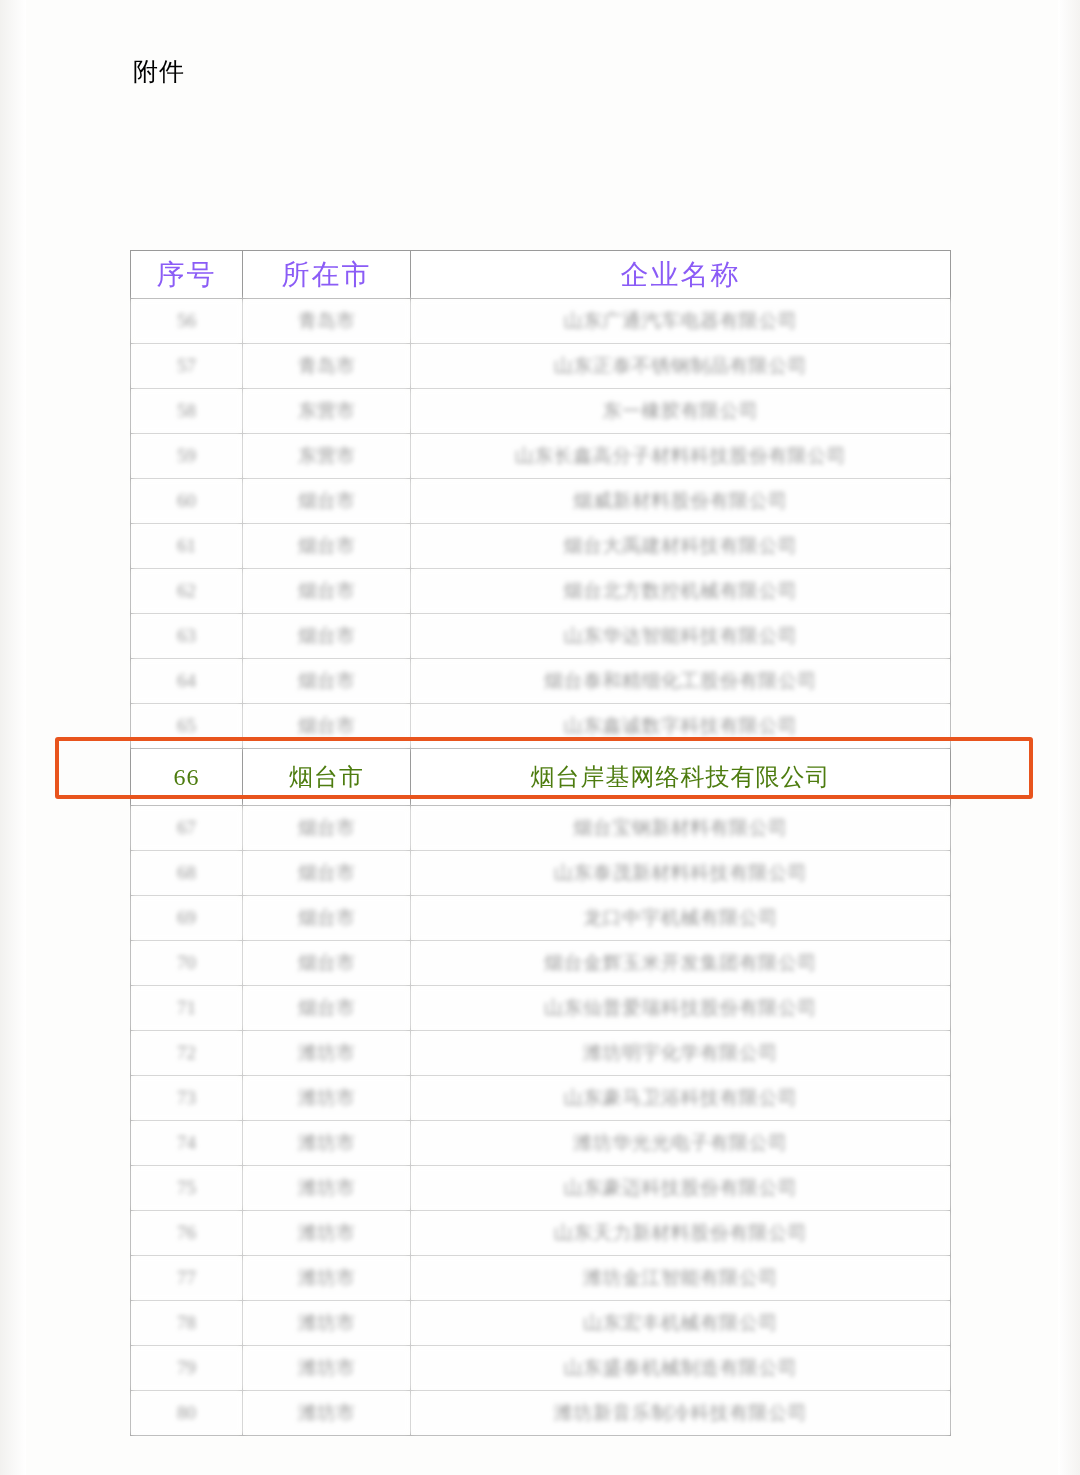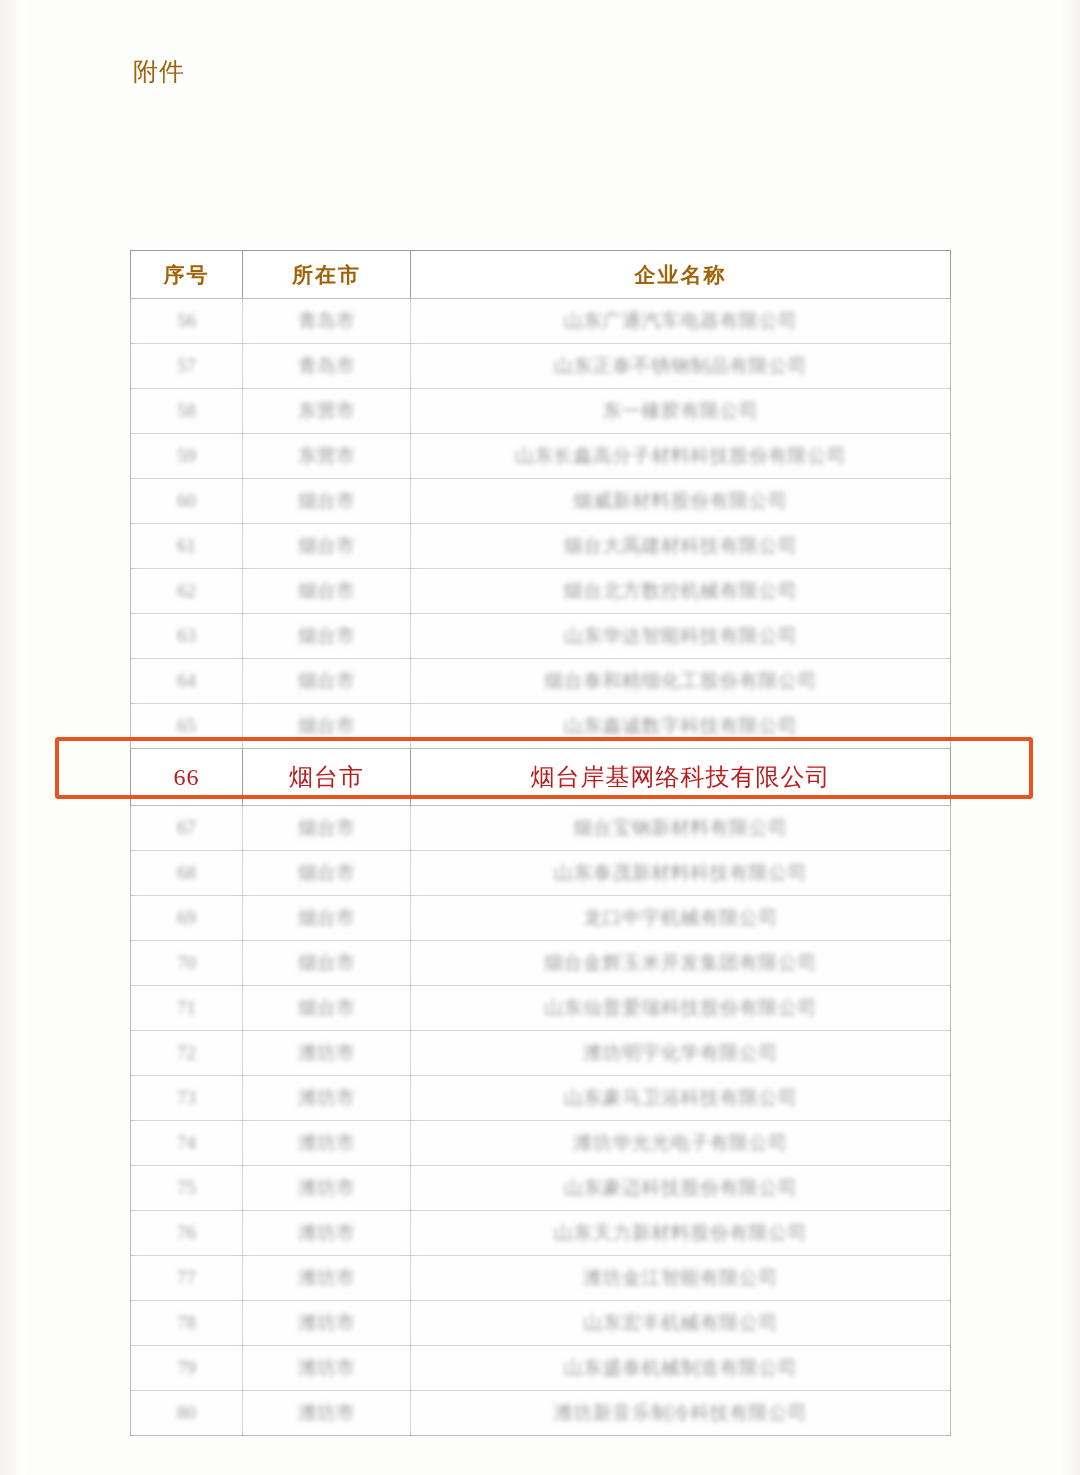--- a/index.html
+++ b/index.html
@@ -20,21 +20,21 @@
     position: absolute;
     inset: 0;
     background: #fdfdfc;
   }
   .attachment-label {
     position: absolute;
     left: 133px;
     top: 55px;
     font-size: 25px;
     letter-spacing: 1px;
-    color: #a16207;
+    color: #000000;
     font-family: Liberation Sans, sans-serif;
   }
   .doc-title {
     position: absolute;
     left: 130px;
     top: 118px;
     width: 820px;
     text-align: center;
     font-size: 33px;
     font-weight: bold;
@@ -61,44 +61,44 @@
   table.listing th, table.listing td {
     border: 1px solid #9a9a9a;
     height: 44px;
     font-size: 20px;
     text-align: center;
     vertical-align: middle;
     background: #fff;
     padding: 0;
   }
   table.listing thead th {
-    font-size: 21px;
-    font-weight: bold;
+    font-size: 28px;
+    font-weight: normal;
     letter-spacing: 2px;
     height: 47px;
-    color: #a16207;
+    color: #8b5cf6;
   }
   td.name-cell {
     text-align: left;
     padding-left: 14px;
   }
   
   tr.blur td {
     color: #8d8d8d;
     filter: blur(2.6px);
     -webkit-filter: blur(2.6px);
     opacity: 0.88;
     font-size: 19px;
   }
   tr.blur td.name-cell { letter-spacing: 0.5px; }
 
   
   tr.highlight td {
     font-size: 24px;
-    color: #b91c1c;
+    color: #4d7c0f;
     letter-spacing: 1px;
     border-top: none;
     border-bottom: none;
     height: 56px;
   }
   tr.highlight td.idx { font-family: "Liberation Serif", "DejaVu Serif", serif; }
 
   .highlight-box {
     position: absolute;
     box-sizing: border-box;

